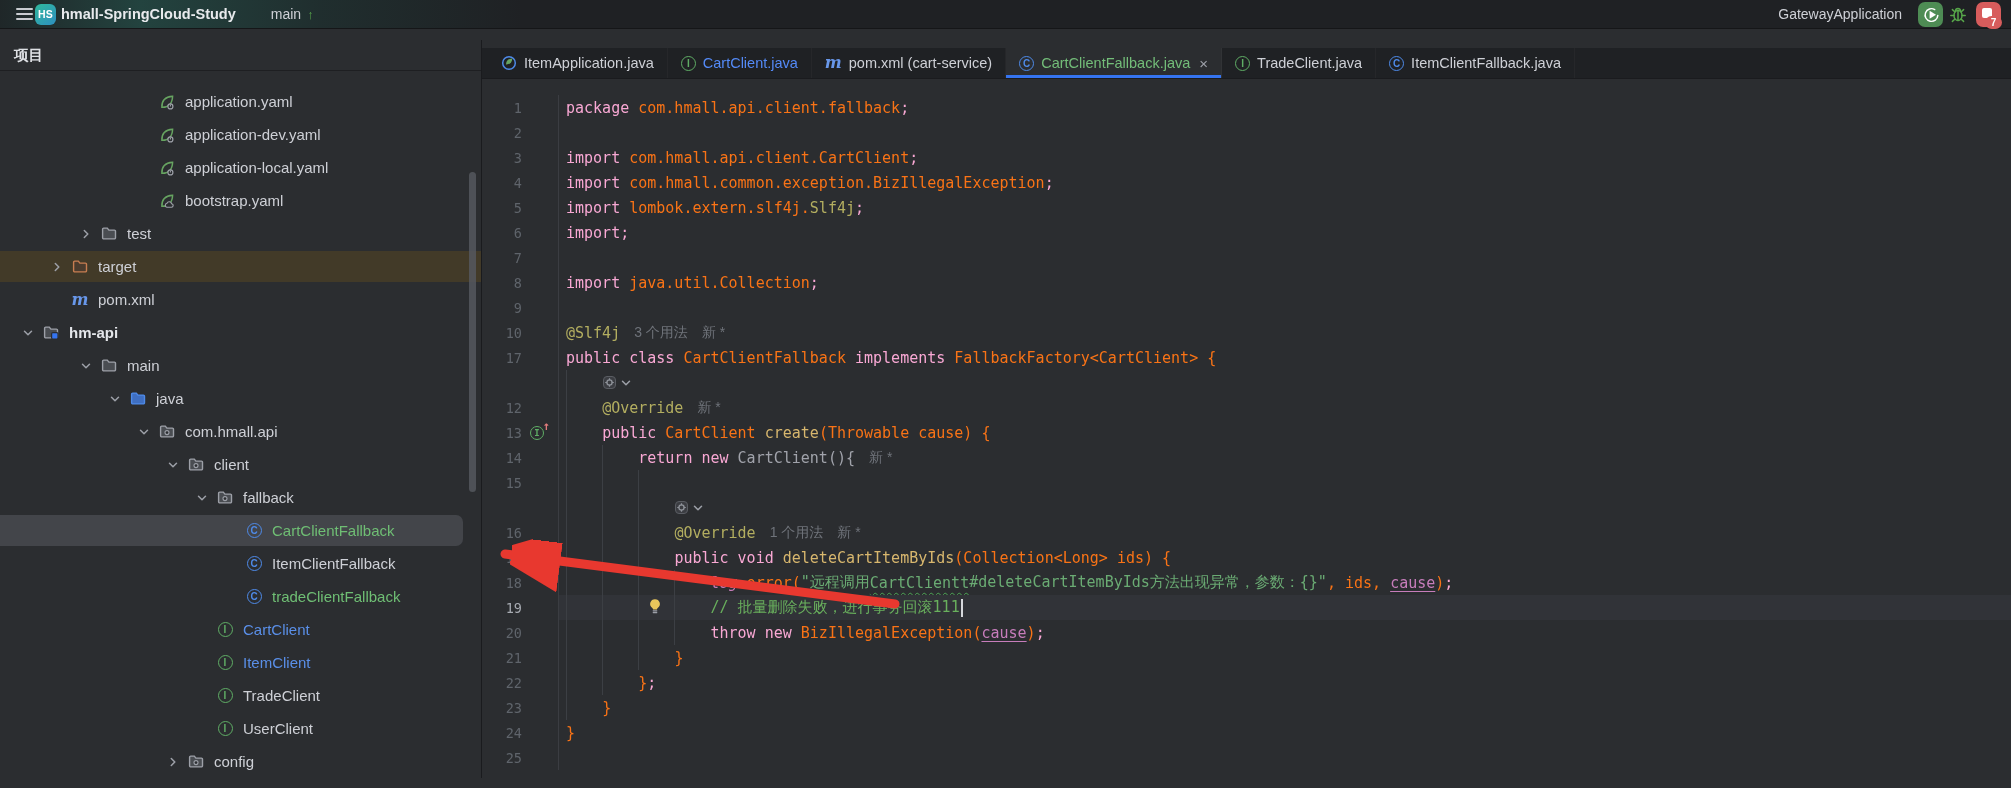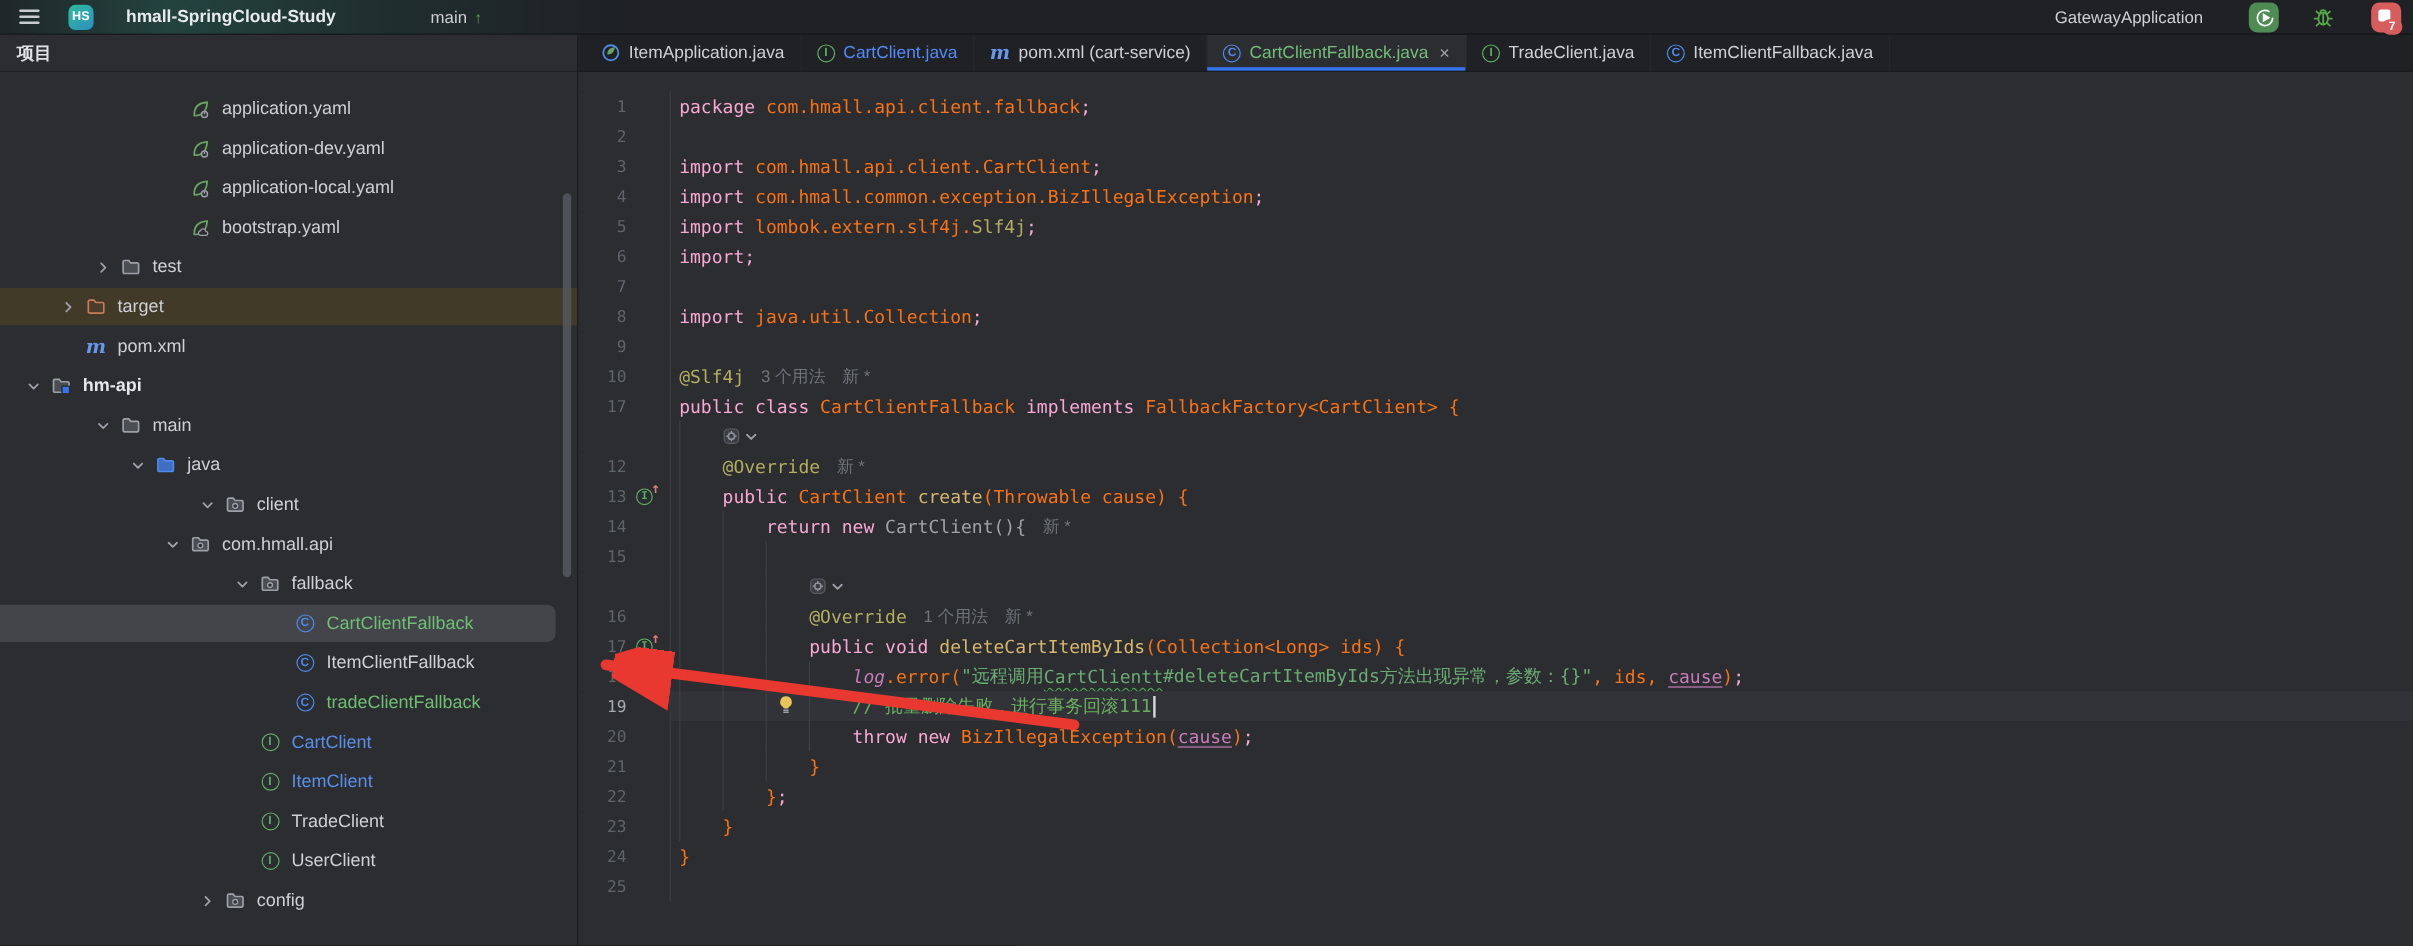--- a/index.html
+++ b/index.html
@@ -3,41 +3,41 @@
 <meta charset="utf-8">
 <style>
   html,body{margin:0;padding:0;background:#101113;}
   #app{position:relative;width:2011px;height:788px;overflow:hidden;background:#2B2D30;
        font-family:"Liberation Sans",sans-serif;color:#CED0D6;-webkit-font-smoothing:antialiased;}
   
   .toolbar{position:relative;height:28px;background:#1F2124;display:flex;align-items:center;
            justify-content:space-between;border-bottom:1px solid #151618;}
   .toolbar::before{content:"";position:absolute;inset:0;pointer-events:none;
            background:linear-gradient(90deg,rgba(32,78,70,.12) 0%,rgba(38,95,85,.55) 7%,rgba(34,84,76,.25) 16%,rgba(31,33,36,0) 26%);}
-  .tb-left,.tb-right{display:flex;align-items:center;gap:24px;position:relative;z-index:1;}
+  .tb-left,.tb-right{display:flex;align-items:center;gap:2px;position:relative;z-index:1;}
   .tb-left{padding-left:16px;}
   .tb-right{padding-right:10px;}
   .burger{width:17px;height:12px;display:flex;flex-direction:column;justify-content:space-between;cursor:pointer;}
   .burger span{height:1.8px;background:#C9CCD1;border-radius:1px;}
   .hs-badge{width:21px;height:21px;border-radius:6px;background:linear-gradient(140deg,#2FB5A0 10%,#2E93BC 90%);
             color:#fff;font-size:10.5px;font-weight:bold;display:flex;align-items:center;justify-content:center;letter-spacing:.3px;}
   .proj-name{font-size:14.5px;color:#E8EAED;font-weight:600;margin-left:3px;}
   .chev{display:inline-flex;align-items:center;}
   .branch-widget{display:flex;align-items:center;gap:5px;margin-left:26px;font-size:14px;color:#CED0D6;cursor:pointer;}
   .up-green{color:#57A64A;font-size:13px;font-weight:bold;margin-left:1px;}
   .runcfg{display:flex;align-items:center;gap:6px;font-size:14px;color:#CED0D6;cursor:pointer;margin-right:8px;}
   .icon-btn{width:25px;height:25px;border-radius:7px;display:flex;align-items:center;justify-content:center;
             position:relative;cursor:pointer;}
   .run-btn{background:#4E8C54;}
   .stop-btn{background:#D75C5C;margin-left:4px;}
   .stop-sq{width:10px;height:10px;border-radius:2px;background:#fff;position:absolute;top:6px;left:6px;}
   .stop-badge{position:absolute;right:-1px;bottom:-2px;min-width:13px;height:13px;border-radius:7px;background:#D75C5C;
               color:#fff;font-size:10px;font-weight:bold;display:flex;align-items:center;justify-content:center;padding:0 2px;}
   
-  .main-row{display:flex;height:760px;}
+  .main-row{display:flex;height:760px;align-items:center;}
   .panel{width:481px;flex:none;background:#2B2D30;border-right:1px solid #1A1B1E;position:relative;overflow:hidden;}
   .panel-header{height:30px;display:flex;align-items:center;padding:0 14px;gap:7px;border-bottom:1px solid #1E1F22;}
   .panel-title{font-size:14.5px;font-weight:700;color:#DFE1E5;}
   .tree{padding-top:14px;}
   .trow{height:33px;display:flex;align-items:center;position:relative;cursor:pointer;font-size:15px;color:#CED0D6;}
   .trow .rowbg{position:absolute;top:1px;bottom:1px;left:0;z-index:0;}
   .trow.sel .rowbg{width:463px;background:#43454A;border-radius:0 7px 7px 0;}
   .trow.warm .rowbg{width:481px;background:#423A28;}
   .trow>*{position:relative;z-index:1;}
   .tchev{width:24px;height:24px;flex:none;display:flex;align-items:center;justify-content:center;}
@@ -262,49 +262,49 @@
                 <path d="M2.5 4.3 L6 7.8 L9.5 4.3" fill="none" stroke="#9DA0A8" stroke-width="1.5" stroke-linecap="round" stroke-linejoin="round"></path>
               </svg>
             </span>
             <span class="ticon">
               <svg width="16" height="15" viewBox="0 0 16 15">
                 <path d="M1.6 3.2 a1.1 1.1 0 0 1 1.1-1.1 h3.6 l1.6 2 h5.5 a1.1 1.1 0 0 1 1.1 1.1 v6.6 a1.1 1.1 0 0 1 -1.1 1.1 H2.7 a1.1 1.1 0 0 1 -1.1-1.1 z" fill="#3f6fc2" stroke="#4E8AE8" stroke-width="1.4"></path>
               </svg>
             </span>
             <span class="tlabel ">java</span>
           </div>
-          <div class="trow" style="padding-left: 161px;">
+          <div class="trow" style="padding-left: 132px;">
             <span class="rowbg"></span>
             <span class="tchev">
               <svg width="12" height="12" viewBox="0 0 12 12">
                 <path d="M2.5 4.3 L6 7.8 L9.5 4.3" fill="none" stroke="#9DA0A8" stroke-width="1.5" stroke-linecap="round" stroke-linejoin="round"></path>
               </svg>
             </span>
             <span class="ticon">
               <svg width="16" height="15" viewBox="0 0 16 15">
                 <path d="M1.6 3.2 a1.1 1.1 0 0 1 1.1-1.1 h3.6 l1.6 2 h5.5 a1.1 1.1 0 0 1 1.1 1.1 v6.6 a1.1 1.1 0 0 1 -1.1 1.1 H2.7 a1.1 1.1 0 0 1 -1.1-1.1 z" fill="#4a4d52" stroke="#9DA0A8" stroke-width="1.4"></path>
                 <circle cx="8" cy="8.6" r="2" fill="#2B2D30" stroke="#9DA0A8" stroke-width="1.1"></circle>
               </svg>
             </span>
-            <span class="tlabel ">client</span>
-          </div>
-          <div class="trow" style="padding-left: 132px;">
+            <span class="tlabel ">com.hmall.api</span>
+          </div>
+          <div class="trow" style="padding-left: 161px;">
             <span class="rowbg"></span>
             <span class="tchev">
               <svg width="12" height="12" viewBox="0 0 12 12">
                 <path d="M2.5 4.3 L6 7.8 L9.5 4.3" fill="none" stroke="#9DA0A8" stroke-width="1.5" stroke-linecap="round" stroke-linejoin="round"></path>
               </svg>
             </span>
             <span class="ticon">
               <svg width="16" height="15" viewBox="0 0 16 15">
                 <path d="M1.6 3.2 a1.1 1.1 0 0 1 1.1-1.1 h3.6 l1.6 2 h5.5 a1.1 1.1 0 0 1 1.1 1.1 v6.6 a1.1 1.1 0 0 1 -1.1 1.1 H2.7 a1.1 1.1 0 0 1 -1.1-1.1 z" fill="#4a4d52" stroke="#9DA0A8" stroke-width="1.4"></path>
                 <circle cx="8" cy="8.6" r="2" fill="#2B2D30" stroke="#9DA0A8" stroke-width="1.1"></circle>
               </svg>
             </span>
-            <span class="tlabel ">com.hmall.api</span>
+            <span class="tlabel ">client</span>
           </div>
           <div class="trow" style="padding-left: 190px;">
             <span class="rowbg"></span>
             <span class="tchev">
               <svg width="12" height="12" viewBox="0 0 12 12">
                 <path d="M2.5 4.3 L6 7.8 L9.5 4.3" fill="none" stroke="#9DA0A8" stroke-width="1.5" stroke-linecap="round" stroke-linejoin="round"></path>
               </svg>
             </span>
             <span class="ticon">
               <svg width="16" height="15" viewBox="0 0 16 15">

